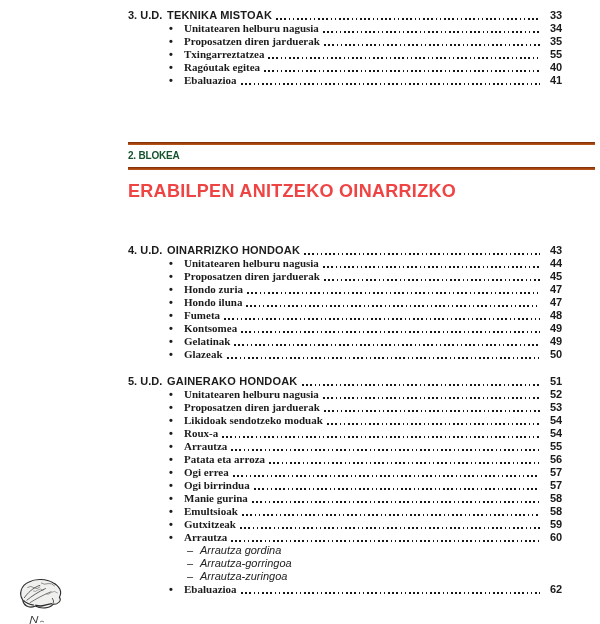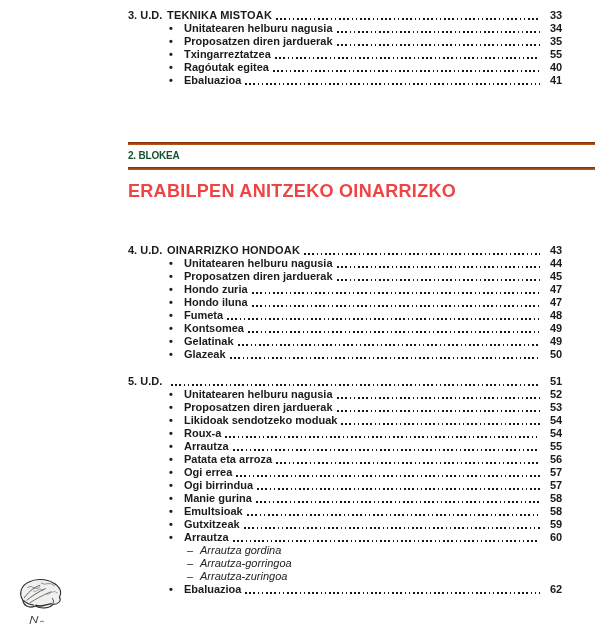--- a/index.html
+++ b/index.html
@@ -22,21 +22,21 @@
     height: 13px;
     width: 441px;
     font-size: 11px;
     font-weight: bold;
     line-height: 13px;
     white-space: nowrap;
   }
   .chapnum { flex: none; width: 39px; }
   .chaptitle { flex: none; letter-spacing: 0.2px; }
   .bullet-glyph { flex: none; width: 15px; margin-left: 41px; text-align: left; }
-  .item-label { flex: none; }
+  .item-label { flex: none; font-family: Liberation Serif, serif; }
   .leader {
     flex: 1;
     height: 2px;
     align-self: flex-end;
     margin: 0 3px 2px 4px;
     background-image: repeating-linear-gradient(90deg, #161616 0 1.6px, transparent 1.6px 4.2px);
   }
   .pagenum { flex: none; width: 26px; text-align: center; }
 
   .subrow {
@@ -188,20 +188,21 @@
         <span class="bullet-glyph">•</span>
         <span class="item-label">Glazeak</span>
         <span class="leader"></span>
         <span class="pagenum">50</span>
       </div>
     </div>
 
     <div class="toc-section sec-c">
       <div class="row">
         <span class="chapnum">5. U.D.</span>
+        <span class="chaptitle">GAINERAKO HONDOAK</span>
         <span class="leader"></span>
         <span class="pagenum">51</span>
       </div>
       <div class="row">
         <span class="bullet-glyph">•</span>
         <span class="item-label">Unitatearen helburu nagusia</span>
         <span class="leader"></span>
         <span class="pagenum">52</span>
       </div>
       <div class="row">

